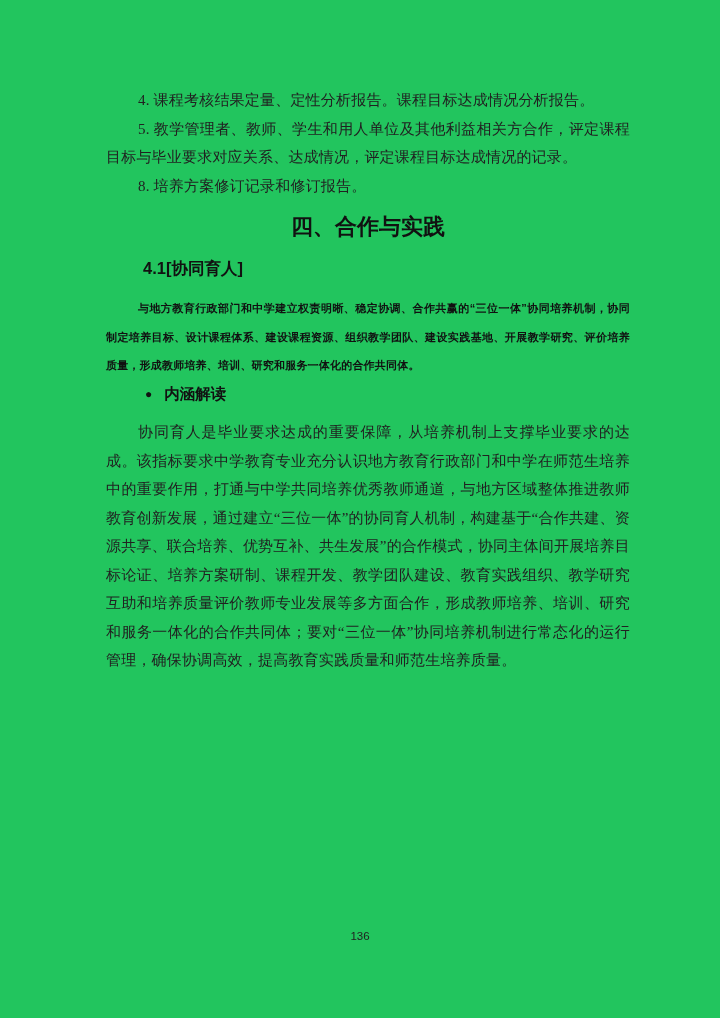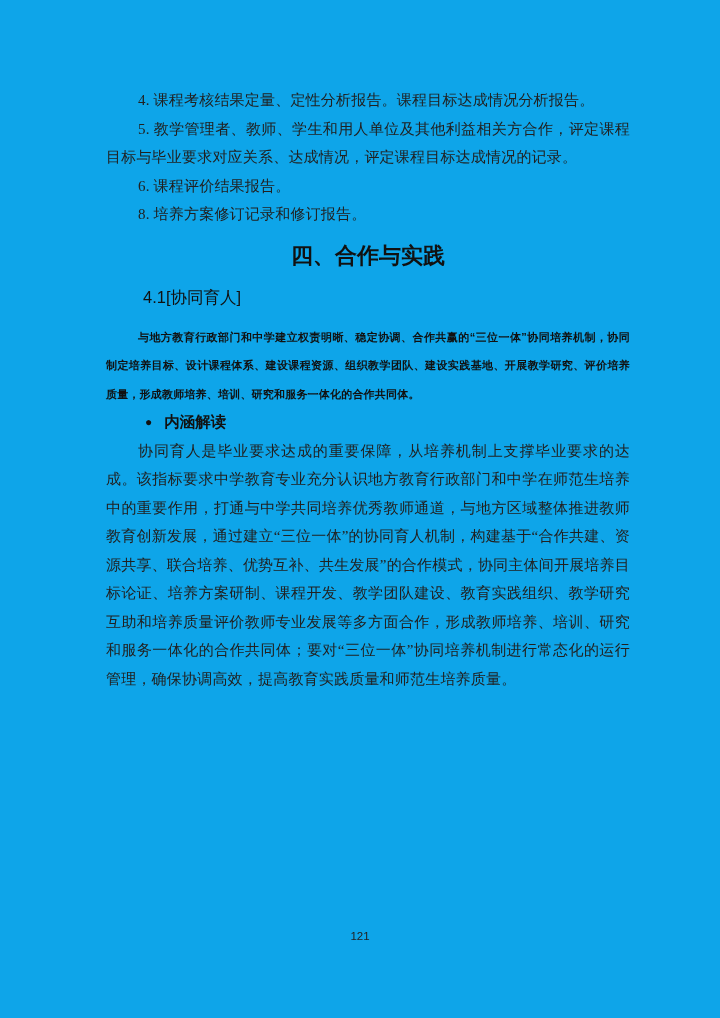--- a/index.html
+++ b/index.html
@@ -1,20 +1,20 @@
 <!DOCTYPE html>
 <html><head>
 <meta charset="utf-8">
 <style>
   html, body { margin: 0; padding: 0; background: #ffffff; }
   .page {
     position: relative;
     width: 720px;
     height: 1018px;
-    background: #0ea5e9;
+    background: #22c55e;
     font-family: "Liberation Serif", "DejaVu Serif", serif;
     color: #212121;
     overflow: hidden;
   }
   .content {
     position: absolute;
     left: 106px;
     top: 86px;
     width: 524px;
   }
@@ -39,21 +39,21 @@
     font-family: "Liberation Sans", "DejaVu Sans", sans-serif;
     font-weight: 700;
     color: #111111;
   }
   h2.subsection-heading {
     margin: 9px 0 12px 0;
     padding-left: 37px;
     font-size: 16.5px;
     line-height: 28px;
     font-family: "Liberation Sans", "DejaVu Sans", sans-serif;
-    font-weight: 400;
+    font-weight: 700;
     color: #111111;
   }
   p.definition {
     margin: 0;
     font-size: 11px;
     line-height: 28.5px;
     text-align: justify;
     text-indent: 32px;
     letter-spacing: 0.2px;
   }
@@ -63,51 +63,50 @@
     font-size: 15.5px;
     line-height: 28.5px;
   }
   .bullet-marker {
     display: inline-block;
     font-size: 12px;
     vertical-align: 1px;
     margin-right: 12px;
     color: #111111;
   }
-  p.interpretation { margin-top: 0; }
+  p.interpretation { margin-top: 10px; }
   .page-number {
     position: absolute;
     left: 0;
     right: 0;
     top: 928px;
     text-align: center;
     font-size: 11.5px;
     line-height: 16px;
     font-family: "Liberation Sans", "DejaVu Sans", sans-serif;
     color: #222222;
   }
 </style>
 </head>
 <body>
 
 <div class="page">
   <div class="content">
 
     <p class="body">4. 课程考核结果定量、定性分析报告。课程目标达成情况分析报告。</p>
     <p class="body">5. 教学管理者、教师、学生和用人单位及其他利益相关方合作，评定课程目标与毕业要求对应关系、达成情况，评定课程目标达成情况的记录。</p>
-    <p class="body">6. 课程评价结果报告。</p>
     <p class="body">8. 培养方案修订记录和修订报告。</p>
 
     <h1 class="section-heading">四、合作与实践</h1>
 
 
     <h2 class="subsection-heading">4.1[协同育人]</h2>
 
     <p class="definition bold-black">与地方教育行政部门和中学建立权责明晰、稳定协调、合作共赢的“三位一体”协同培养机制，协同制定培养目标、设计课程体系、建设课程资源、组织教学团队、建设实践基地、开展教学研究、评价培养质量，形成教师培养、培训、研究和服务一体化的合作共同体。</p>
 
     <p class="bullet-line"><span class="bullet-marker">●</span><span class="bold-black">内涵解读</span></p>
 
     <p class="body interpretation">协同育人是毕业要求达成的重要保障，从培养机制上支撑毕业要求的达成。该指标要求中学教育专业充分认识地方教育行政部门和中学在师范生培养中的重要作用，打通与中学共同培养优秀教师通道，与地方区域整体推进教师教育创新发展，通过建立“三位一体”的协同育人机制，构建基于“合作共建、资源共享、联合培养、优势互补、共生发展”的合作模式，协同主体间开展培养目标论证、培养方案研制、课程开发、教学团队建设、教育实践组织、教学研究互助和培养质量评价教师专业发展等多方面合作，形成教师培养、培训、研究和服务一体化的合作共同体；要对“三位一体”协同培养机制进行常态化的运行管理，确保协调高效，提高教育实践质量和师范生培养质量。</p>
 
   </div>
 
-  <div class="page-number">121</div>
+  <div class="page-number">136</div>
 </div>
 
 </body></html>

